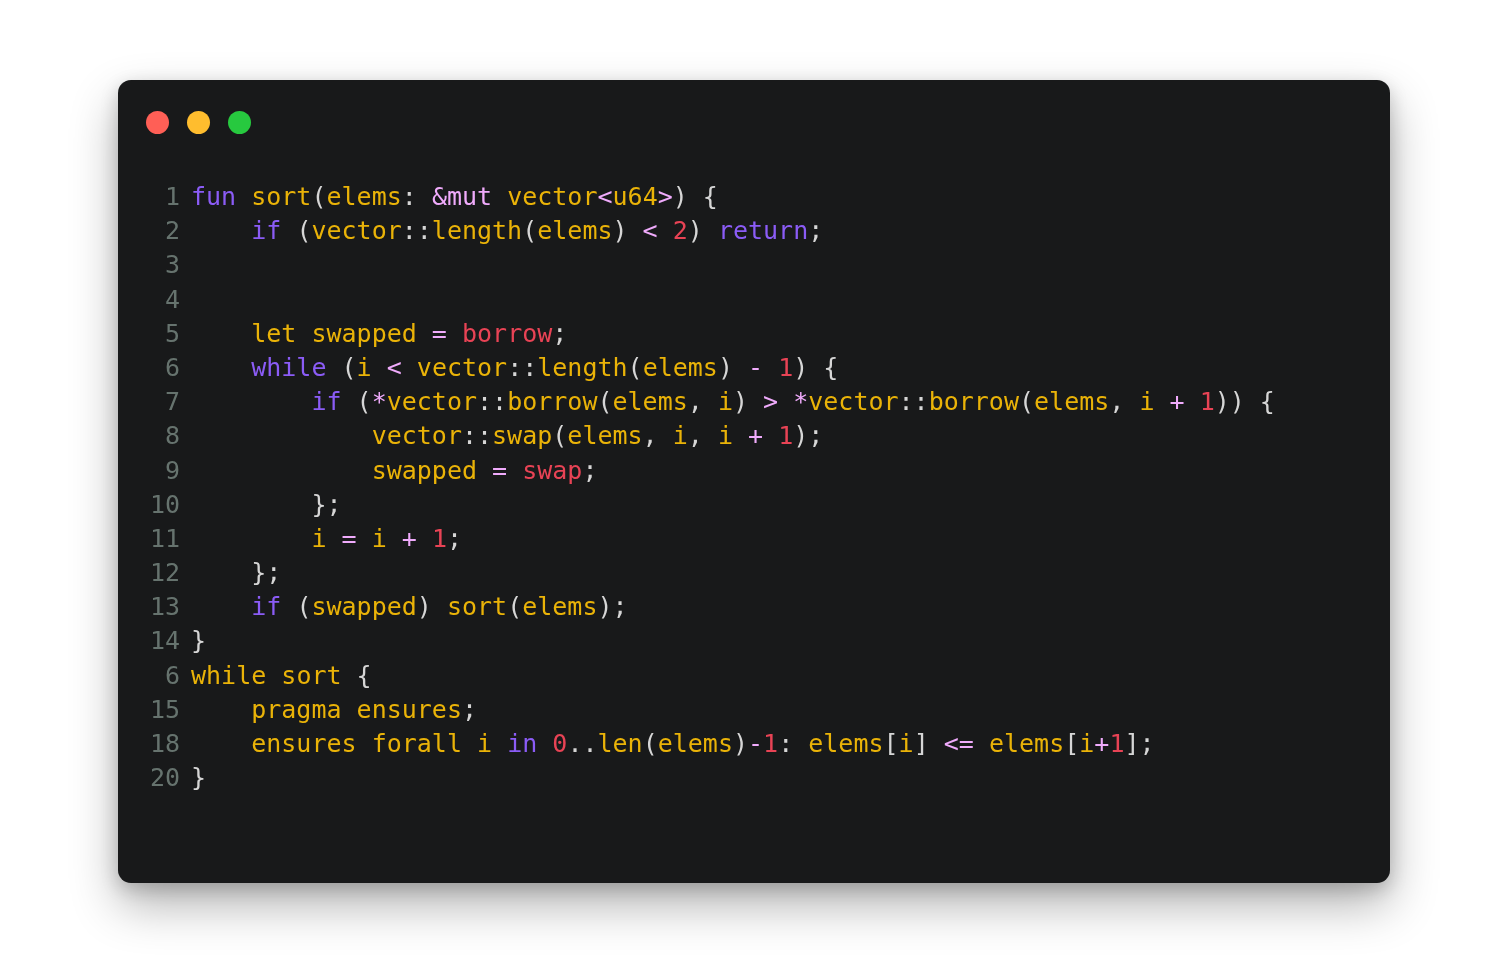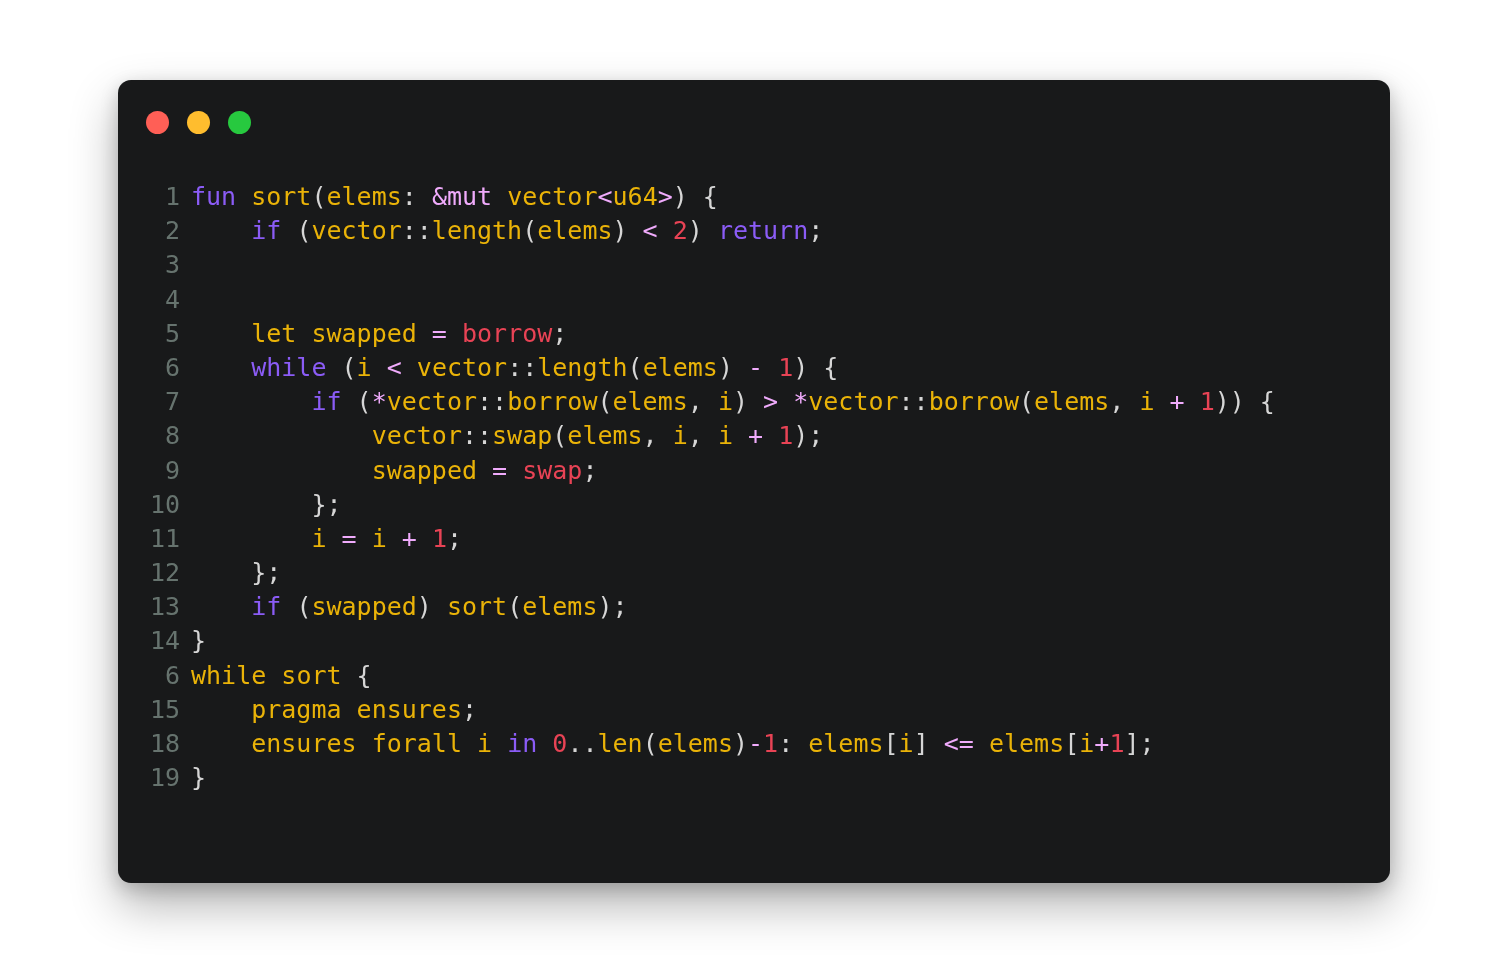--- a/index.html
+++ b/index.html
@@ -109,16 +109,16 @@
       <div class="code-line"><span class="lineno">8</span><span class="linecode"><span class="t-pun">            </span><span class="t-fn">vector</span><span class="t-pun">::</span><span class="t-fn">swap</span><span class="t-pun">(</span><span class="t-fn">elems</span><span class="t-pun">, </span><span class="t-fn">i</span><span class="t-pun">, </span><span class="t-fn">i</span><span class="t-pun"> </span><span class="t-op">+</span><span class="t-pun"> </span><span class="t-num">1</span><span class="t-pun">);</span></span></div>
       <div class="code-line"><span class="lineno">9</span><span class="linecode"><span class="t-pun">            </span><span class="t-fn">swapped</span><span class="t-pun"> </span><span class="t-op">=</span><span class="t-pun"> </span><span class="t-num">swap</span><span class="t-pun">;</span></span></div>
       <div class="code-line"><span class="lineno">10</span><span class="linecode"><span class="t-pun">        };</span></span></div>
       <div class="code-line"><span class="lineno">11</span><span class="linecode"><span class="t-pun">        </span><span class="t-fn">i</span><span class="t-pun"> </span><span class="t-op">=</span><span class="t-pun"> </span><span class="t-fn">i</span><span class="t-pun"> </span><span class="t-op">+</span><span class="t-pun"> </span><span class="t-num">1</span><span class="t-pun">;</span></span></div>
       <div class="code-line"><span class="lineno">12</span><span class="linecode"><span class="t-pun">    };</span></span></div>
       <div class="code-line"><span class="lineno">13</span><span class="linecode"><span class="t-pun">    </span><span class="t-kw">if</span><span class="t-pun"> (</span><span class="t-fn">swapped</span><span class="t-pun">) </span><span class="t-fn">sort</span><span class="t-pun">(</span><span class="t-fn">elems</span><span class="t-pun">);</span></span></div>
       <div class="code-line"><span class="lineno">14</span><span class="linecode"><span class="t-pun">}</span></span></div>
       <div class="code-line"><span class="lineno">6</span><span class="linecode"><span class="t-fn">while</span><span class="t-pun"> </span><span class="t-fn">sort</span><span class="t-pun"> {</span></span></div>
       <div class="code-line"><span class="lineno">15</span><span class="linecode"><span class="t-pun">    </span><span class="t-fn">pragma</span><span class="t-pun"> </span><span class="t-fn">ensures</span><span class="t-pun">;</span></span></div>
       <div class="code-line"><span class="lineno">18</span><span class="linecode"><span class="t-pun">    </span><span class="t-fn">ensures</span><span class="t-pun"> </span><span class="t-fn">forall</span><span class="t-pun"> </span><span class="t-fn">i</span><span class="t-pun"> </span><span class="t-kw">in</span><span class="t-pun"> </span><span class="t-num">0</span><span class="t-pun">..</span><span class="t-fn">len</span><span class="t-pun">(</span><span class="t-fn">elems</span><span class="t-pun">)</span><span class="t-op">-</span><span class="t-num">1</span><span class="t-pun">: </span><span class="t-fn">elems</span><span class="t-pun">[</span><span class="t-fn">i</span><span class="t-pun">] </span><span class="t-op">&lt;=</span><span class="t-pun"> </span><span class="t-fn">elems</span><span class="t-pun">[</span><span class="t-fn">i</span><span class="t-op">+</span><span class="t-num">1</span><span class="t-pun">];</span></span></div>
-      <div class="code-line"><span class="lineno">19</span><span class="linecode"><span class="t-pun">}</span></span></div>
+      <div class="code-line"><span class="lineno">20</span><span class="linecode"><span class="t-pun">}</span></span></div>
     </div>
 
 </div>
 
 </body></html>

